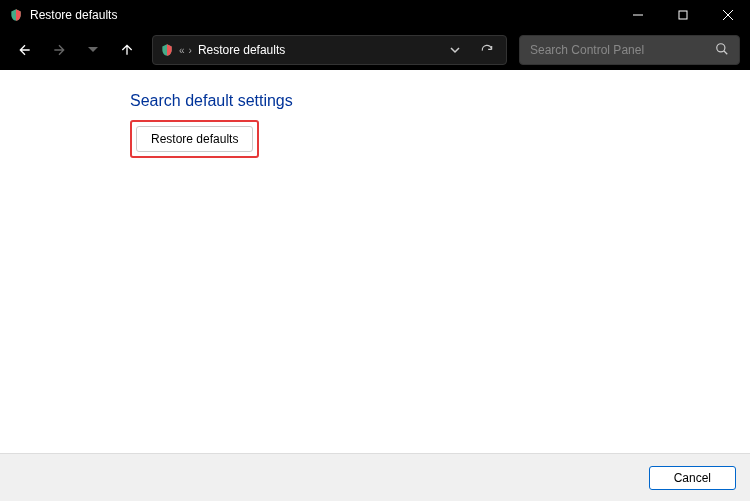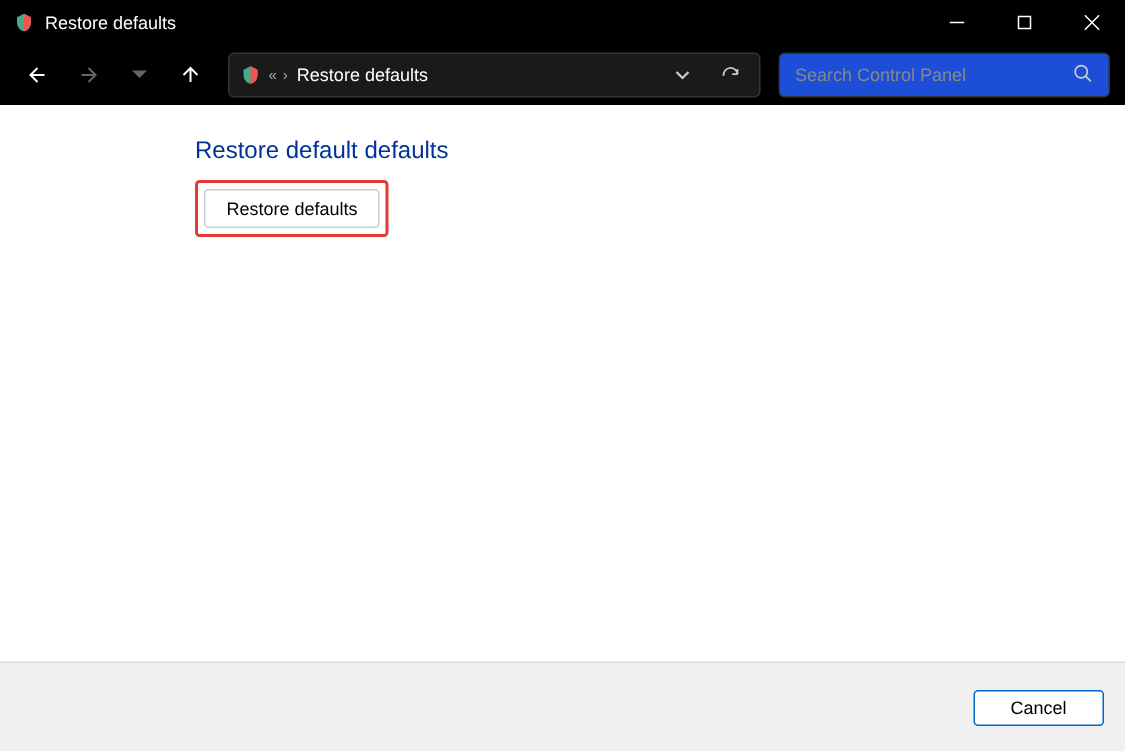--- a/index.html
+++ b/index.html
@@ -71,21 +71,21 @@
     .crumb-sep { color: #aaa; font-size: 10px; }
     .dropdown-btn, .refresh-btn {
       width: 26px; height: 26px;
       display: flex; align-items: center; justify-content: center;
       color: #ccc;
     }
     .refresh-btn { margin-left: 2px; }
     .search-bar {
       flex: 1;
       height: 30px;
-      background: #1d4ed8;
+      background: #404040;
       border: 1px solid #333;
       border-radius: 4px;
       display: flex;
       align-items: center;
       padding: 0 10px;
       margin-left: 8px;
       color: #888;
       font-size: 12px;
     }
     .search-bar input {
@@ -126,21 +126,21 @@
       background: #fff;
       border: 1px solid #ccc;
       border-radius: 3px;
       padding: 5px 14px;
       font-size: 12px;
       color: #000;
       cursor: pointer;
       font-family: inherit;
     }
     .footer {
-      height: 60px;
+      height: 48px;
       background: #f0f0f0;
       border-top: 1px solid #ddd;
       display: flex;
       align-items: center;
       justify-content: flex-end;
       padding-right: 14px;
     }
     .cancel-btn {
       background: #fff;
       border: 1px solid #0066cc;
@@ -232,21 +232,21 @@
     <span class="search-icon">
       <svg width="14" height="14" viewBox="0 0 24 24">
           <circle cx="10" cy="10" r="7" fill="none" stroke="#ccc" stroke-width="2"></circle>
           <line x1="15" y1="15" x2="21" y2="21" stroke="#ccc" stroke-width="2"></line>
         </svg>
     </span>
   </div>
 </div>
 
 <div class="content">
-  <h1 class="page-title">Restore default defaults</h1>
+  <h1 class="page-title">Search default settings</h1>
   <div class="restore-btn-wrap">
     <button class="restore-btn">Restore defaults</button>
   </div>
 </div>
 
 <div class="footer">
   <button class="cancel-btn">Cancel</button>
 </div>
 
 </body></html>

